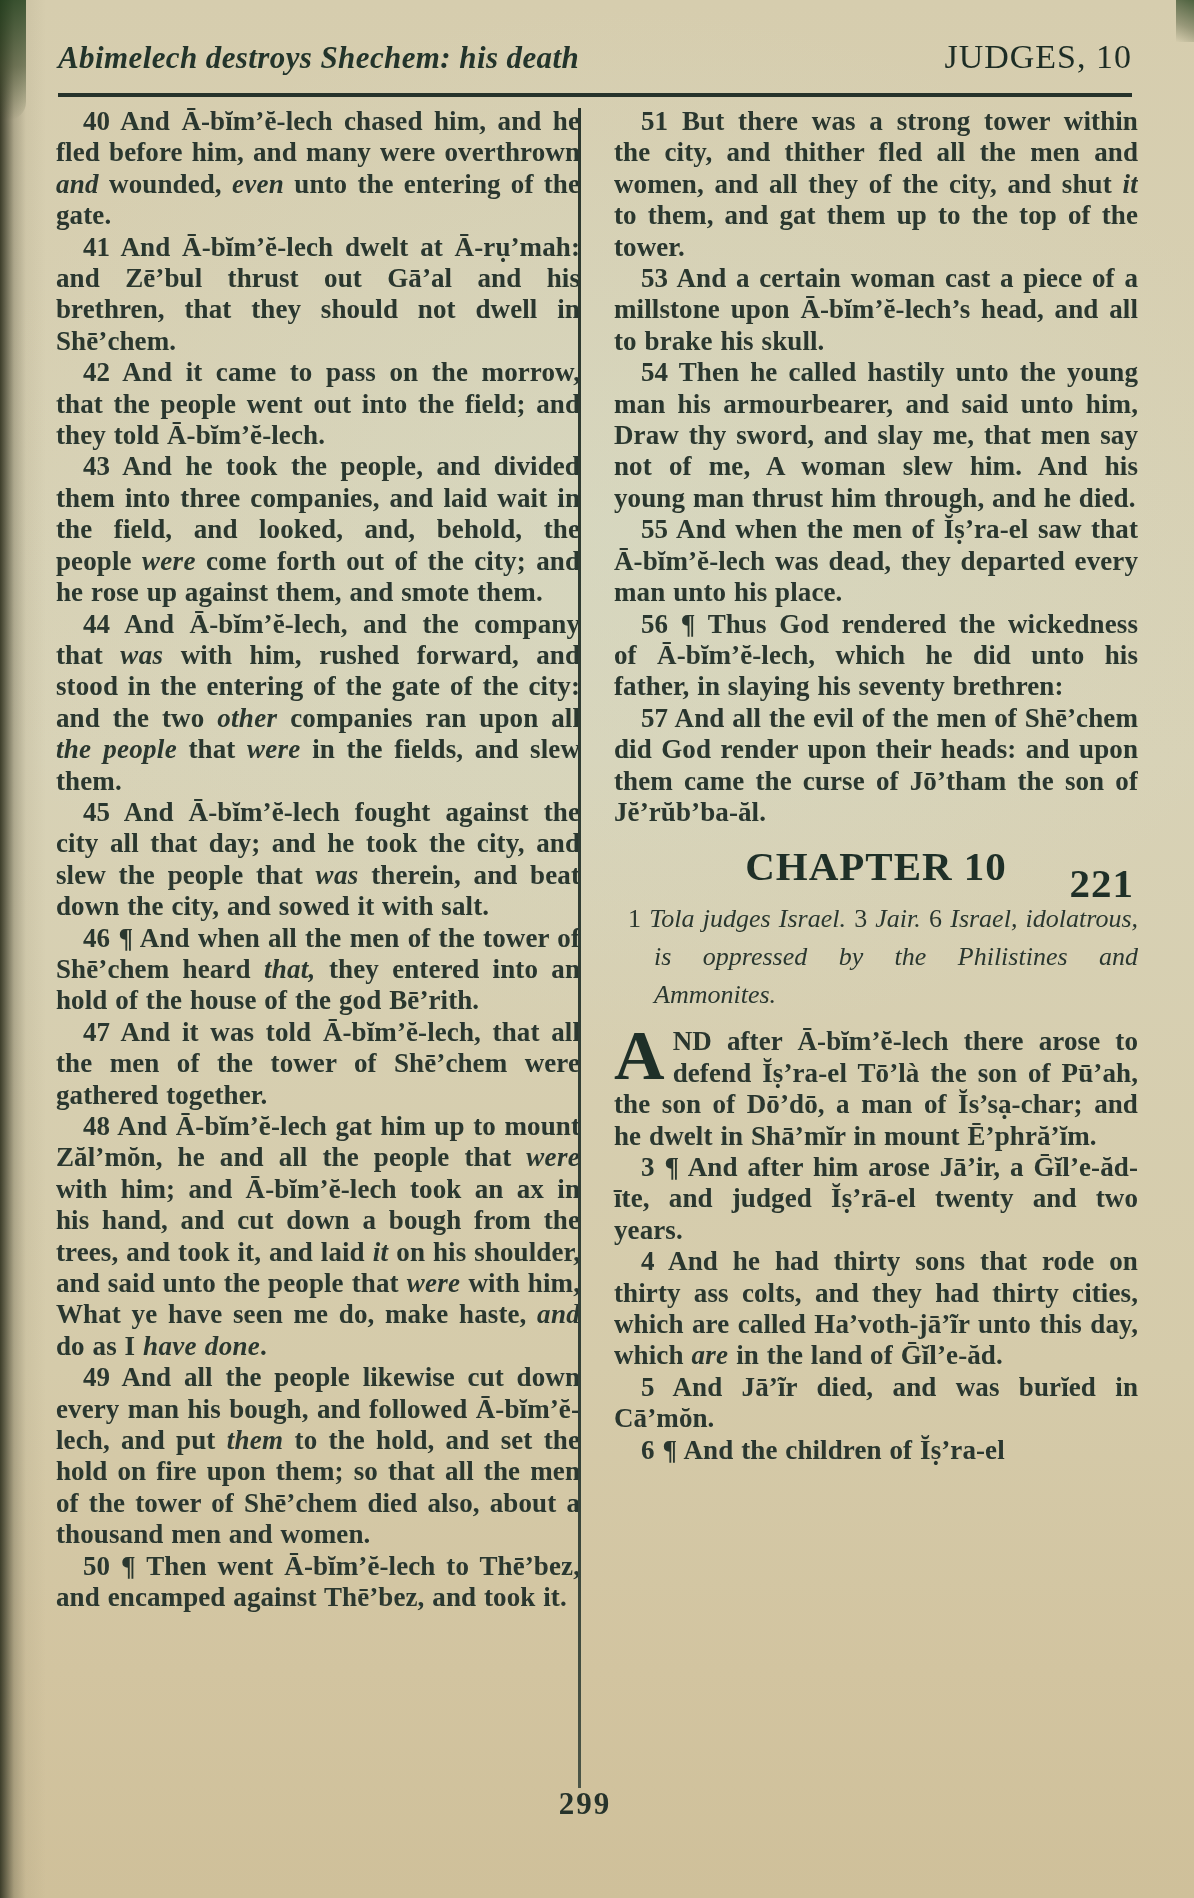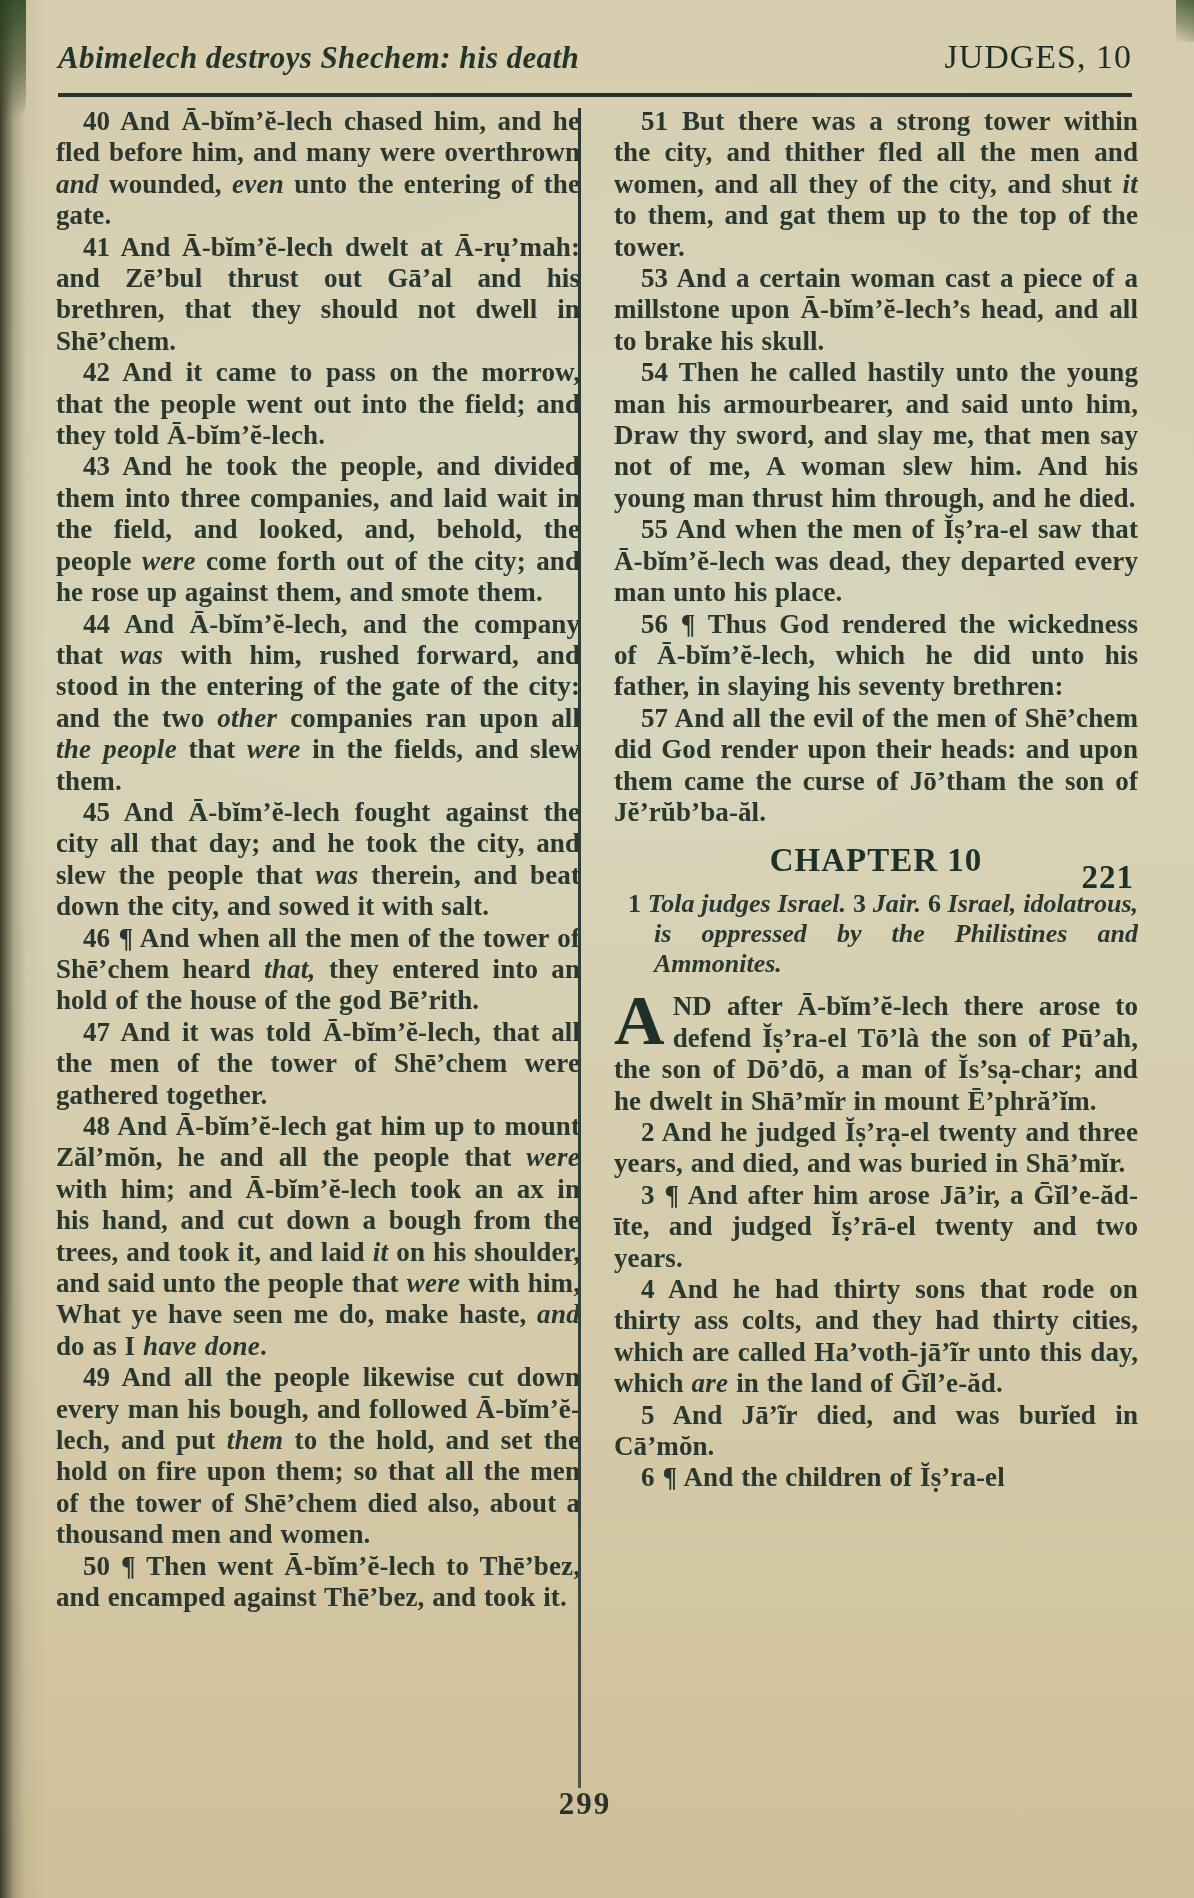--- a/index.html
+++ b/index.html
@@ -54,28 +54,28 @@
     background:linear-gradient(180deg,#2c382f 0%,#334037 80%,#4b5547 100%);
   }
   p.verse{
     margin:0;text-indent:27px;text-align:justify;
     font-size:27px;line-height:31.4px;font-weight:700;
     letter-spacing:.1px;word-spacing:1px;
   }
   p.verse i{letter-spacing:.3px;}
   .chapter-heading{
     position:relative;text-align:center;
-    font-weight:700;font-size:33px;letter-spacing:1px;color:#1f3028;
+    font-weight:700;font-size:41px;letter-spacing:1px;color:#1f3028;
     margin:14px 0 10px 0;
   }
   .chapter-ref{position:absolute;right:4px;top:17px;}
   p.summary{
     margin:0 0 12px 0;
     padding-left:40px;text-indent:-26px;text-align:justify;
-    font-size:26px;line-height:30px;font-weight:700;
+    font-size:26px;line-height:38px;font-weight:400;
   }
   p.opening{text-indent:0;}
   .dropcap{
     float:left;
     font-size:70px;line-height:56px;
     font-weight:700;color:#1f3028;
     padding:2px 8px 0 0;
   }
   .page-num{
     position:absolute;left:0;top:1786px;width:1194px;
@@ -127,21 +127,20 @@
         <span class="chapter-ref">221</span>
       </div>
 
       <p class="summary">1 <i>Tola judges Israel.</i> 3 <i>Jair.</i> 6 <i>Israel, idolatrous, is oppressed by the Philistines and Ammonites.</i></p>
 
       <p class="verse opening">
         <span class="dropcap">A</span><span>ND after Ā-bĭm’ĕ-lech there arose to defend Ĭṣ’ra-el Tō’là the son of Pū’ah, the son of Dō’dō, a man of Ĭs’sạ-char; and he dwelt in Shā’mĭr in mount Ē’phră’ĭm.</span>
       </p>
 
       <div>
-          <p class="verse">2 And he judged Ĭṣ’rạ-el twenty and three years, and died, and was buried in Shā’mĭr.</p>
           <p class="verse">3 ¶ And after him arose Jā’ir, a Ḡĭl’e-ăd-īte, and judged Ĭṣ’rā-el twenty and two years.</p>
           <p class="verse">4 And he had thirty sons that rode on thirty ass colts, and they had thirty cities, which are called Ha’voth-jā’ĩr unto this day, which <i>are</i> in the land of Ḡĭl’e-ăd.</p>
           <p class="verse">5 And Jā’ĩr died, and was burĭed in Cā’mŏn.</p>
           <p class="verse">6 ¶ And the children of Ĭṣ’ra-el</p>
         </div>
     </div>
   </div>
   <div class="col-divider"></div>
 
   <div class="page-num">299</div>

